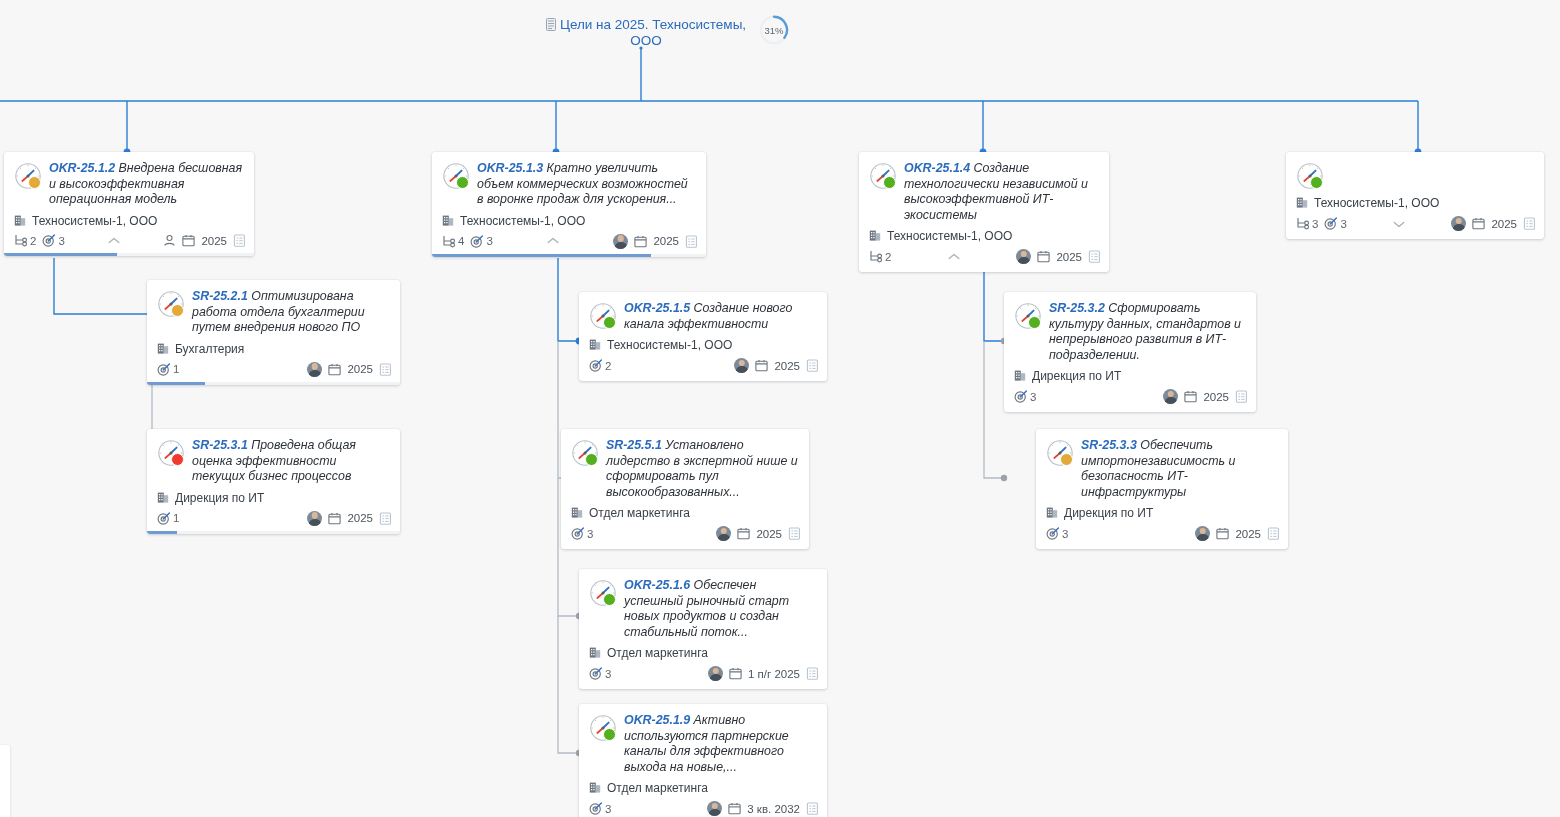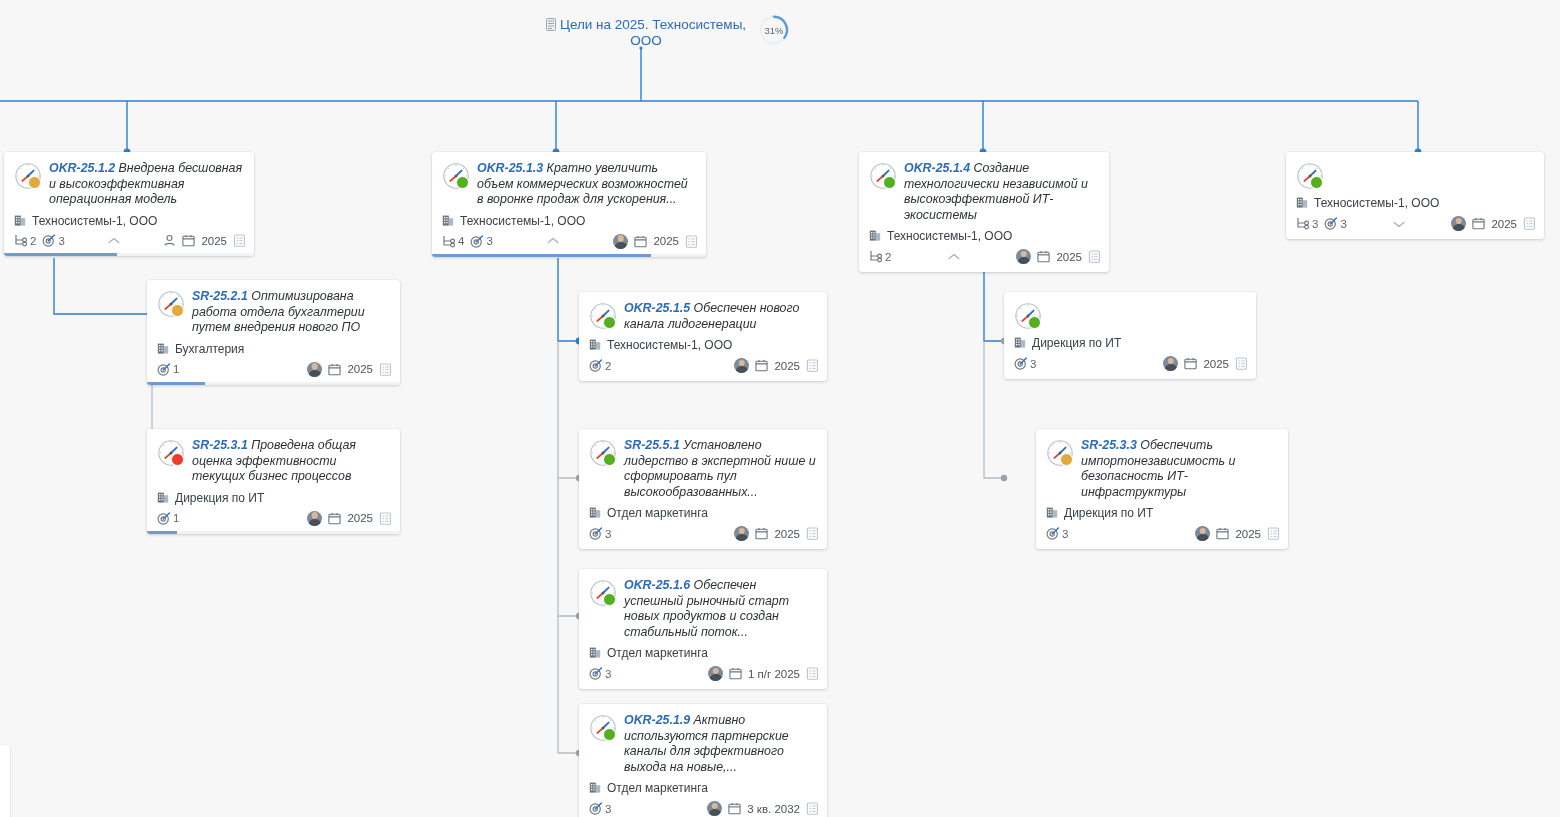--- a/index.html
+++ b/index.html
@@ -684,21 +684,21 @@
               <path d="M25.6 14 L23.8 14"></path>
       </g>
       <path d="M14 14 L8.3 19.0" stroke="#e0452f" stroke-width="1.7" stroke-linecap="round"></path>
       <path d="M14 14 L19.6 8.6" stroke="#2f6fc4" stroke-width="1.9" stroke-linecap="round"></path>
       <circle cx="14" cy="14" r="1.5" fill="#56606a"></circle>
     </svg>
          <span class="dot" style="background:#55b020"></span>
        </span>
        <div class="title-wrap">
          <span class="code">OKR-25.1.5</span>
-         <span>Обеспечен нового канала лидогенерации</span>
+         <span>Создание нового канала эффективности</span>
        </div>
      </div>
      <div class="card-org">
        <span class="org-icon"><svg viewBox="0 0 13 13" width="13" height="13">
       <rect x="0.8" y="1.6" width="6" height="10" fill="#6b7681"></rect>
       <rect x="6.8" y="4.2" width="4.4" height="7.4" fill="#aeb8c2"></rect>
       <g fill="#fff">
               <rect x="2" y="3" width="1.3" height="1.3"></rect>
               <rect x="4.3" y="3" width="1.3" height="1.3"></rect>
       <rect x="2" y="5.5" width="1.3" height="1.3"></rect>
@@ -737,21 +737,21 @@
               <path d="M3.4 4 L5.1 4"></path>
               <path d="M6.3 4 L9.6 4"></path>
       <path d="M3.4 6.7 L5.1 6.7"></path>
               <path d="M6.3 6.7 L9.6 6.7"></path>
       <path d="M3.4 9.4 L5.1 9.4"></path>
               <path d="M6.3 9.4 L9.6 9.4"></path>
             </g>
     </svg></span>
      </div>
      </div>
-    <div class="card" style="left: 579px; top: 429px; width: 248px;">
+    <div class="card" style="left: 561px; top: 429px; width: 248px;">
       <div class="card-body">
        <span class="gauge">
          <svg viewBox="0 0 28 28" width="28" height="28">
       <circle cx="14" cy="14" r="12.2" fill="#fff" stroke="#b9c1c9" stroke-width="1.1"></circle>
       <g stroke="#c3cad1" stroke-width="1">
         <path d="M14 2.4 L14 4.2"></path>
               <path d="M5.6 5.6 L6.9 6.9"></path>
               <path d="M2.4 14 L4.2 14"></path>
         <path d="M22.4 5.6 L21.1 6.9"></path>
               <path d="M25.6 14 L23.8 14"></path>
@@ -974,20 +974,24 @@
               <path d="M2.4 14 L4.2 14"></path>
         <path d="M22.4 5.6 L21.1 6.9"></path>
               <path d="M25.6 14 L23.8 14"></path>
       </g>
       <path d="M14 14 L8.3 19.0" stroke="#e0452f" stroke-width="1.7" stroke-linecap="round"></path>
       <path d="M14 14 L19.6 8.6" stroke="#2f6fc4" stroke-width="1.9" stroke-linecap="round"></path>
       <circle cx="14" cy="14" r="1.5" fill="#56606a"></circle>
     </svg>
          <span class="dot" style="background:#55b020"></span>
        </span>
+       <div class="title-wrap">
+         <span class="code">SR-25.3.2</span>
+         <span>Сформировать культуру данных, стандартов и непрерывного развития в ИТ-подразделении.</span>
+       </div>
      </div>
      <div class="card-org">
        <span class="org-icon"><svg viewBox="0 0 13 13" width="13" height="13">
       <rect x="0.8" y="1.6" width="6" height="10" fill="#6b7681"></rect>
       <rect x="6.8" y="4.2" width="4.4" height="7.4" fill="#aeb8c2"></rect>
       <g fill="#fff">
               <rect x="2" y="3" width="1.3" height="1.3"></rect>
               <rect x="4.3" y="3" width="1.3" height="1.3"></rect>
       <rect x="2" y="5.5" width="1.3" height="1.3"></rect>
               <rect x="4.3" y="5.5" width="1.3" height="1.3"></rect>

